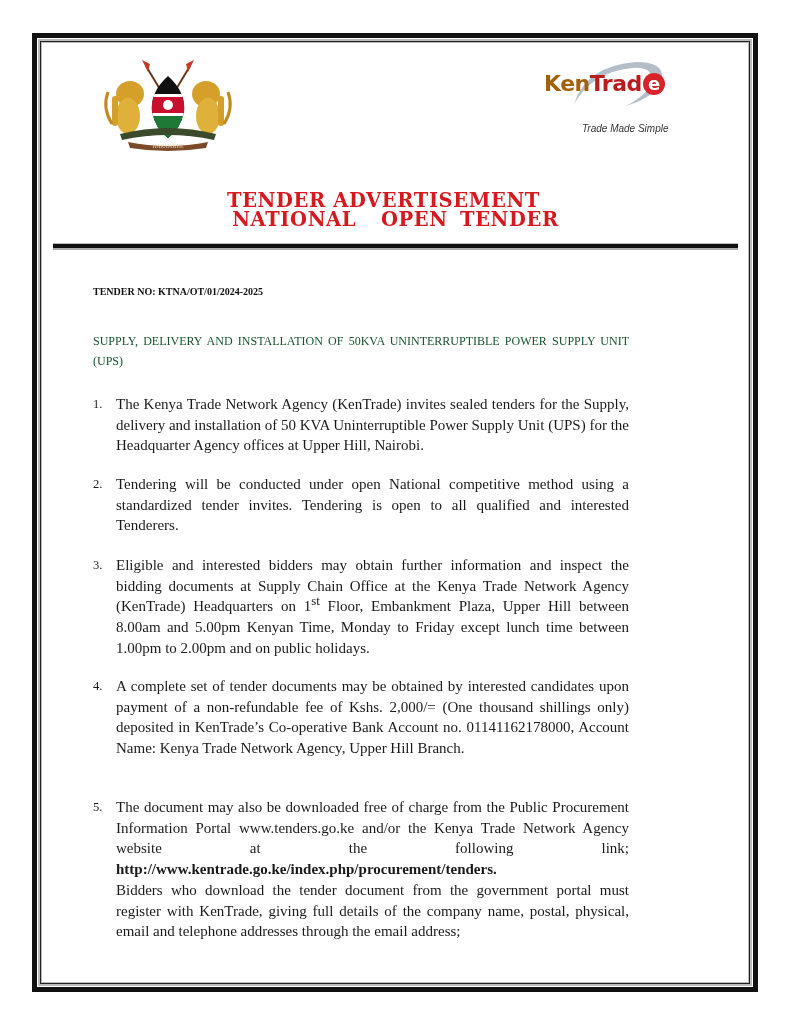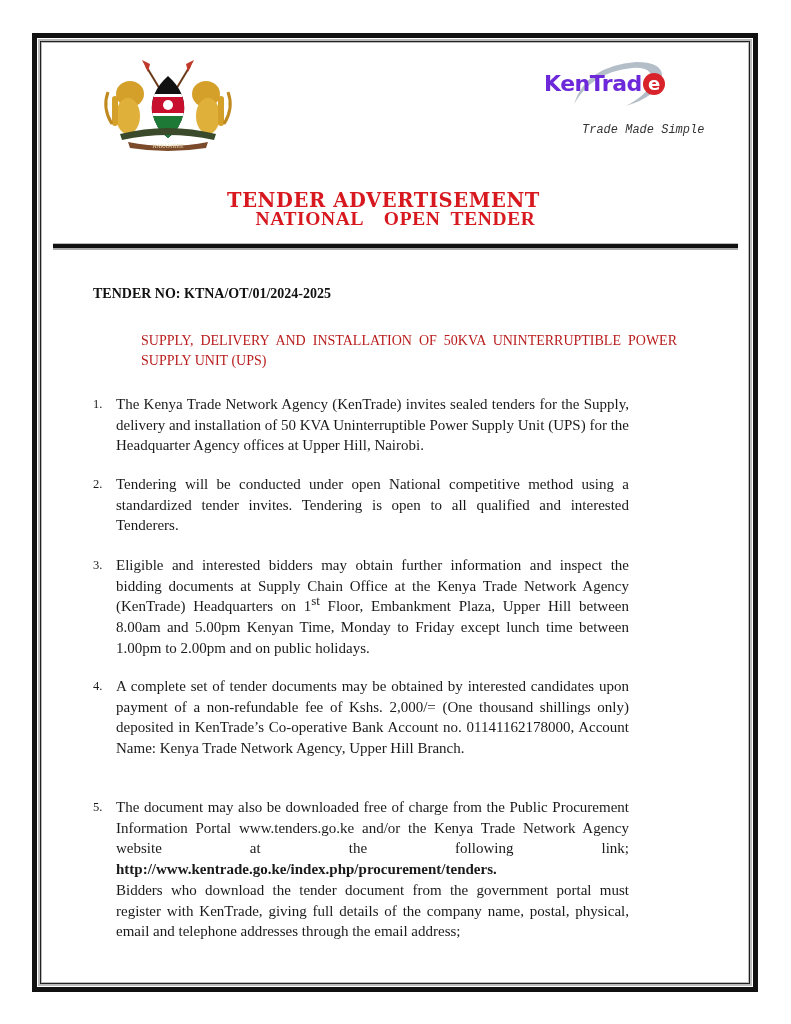--- a/index.html
+++ b/index.html
@@ -8,43 +8,43 @@
 
     .frame-outer { position: absolute; left: 32px; top: 33px; width: 726px; height: 959px;
       box-sizing: border-box; border: 5px solid #111; }
     .frame-inner { position: absolute; left: 40px; top: 41px; width: 710px; height: 943px;
       box-sizing: border-box; border: 1px solid #222; box-shadow: inset 0 0 0 1px #bbb, 0 0 0 2px #bbb; }
 
     .coat { position: absolute; left: 98px; top: 52px; width: 140px; height: 100px; }
     .kentrade-logo { position: absolute; left: 536px; top: 52px; width: 136px; height: 90px; }
     .kt-word { position: absolute; left: 8px; top: 19px; font-family: "DejaVu Sans", sans-serif;
       font-weight: bold; font-size: 22px; letter-spacing: -0.5px; white-space: nowrap; }
-    .kt-ken { color: #6d28d9; }
-    .kt-trad { color: #6d28d9; text-align: right; }
+    .kt-ken { color: #a16207; }
+    .kt-trad { color: #b91c1c; text-align: right; }
     .kt-e { display: inline-block; width: 22px; height: 22px; border-radius: 50%; background: #d9232a;
       color: #fff; text-align: center; line-height: 21px; font-size: 18px; margin-left: 1px; vertical-align: 1px; }
     .kt-swoosh { position: absolute; left: 30px; top: 4px; width: 100px; height: 60px; }
-    .kt-tag { position: absolute; left: 46px; top: 71px; font-family: Liberation Mono, monospace;
-      font-style: italic; font-size: 12px; color: #333; white-space: nowrap; }
+    .kt-tag { position: absolute; left: 46px; top: 71px; font-family: Liberation Sans, sans-serif;
+      font-style: italic; font-size: 10px; color: #333; white-space: nowrap; }
 
     .title { position: absolute; left: 0; width: 791px; text-align: center;
       font-family: "DejaVu Serif", "Liberation Serif", serif; font-weight: bold; color: #d7191f;
       font-size: 19.5px; letter-spacing: 0.6px; white-space: nowrap; }
     .title.l1 { top: 189px; left: -12px; }
     .title.l2 { top: 208px; left: 0px; word-spacing: 5px; }
 
     .sep { position: absolute; left: 53px; top: 244px; width: 685px; height: 4px; background: #111;
       box-shadow: 0 2px 0 0 #aaa, 0 -1px 0 0 #bbb; }
 
-    .tender-no { position: absolute; left: 93px; top: 286px; font-weight: bold; font-size: 14px;
+    .tender-no { position: absolute; left: 93px; top: 286px; font-weight: bold; font-size: 10px;
       font-family: "Liberation Serif", "DejaVu Serif", serif; color: #111; }
 
-    .subject { position: absolute; left: 93px; top: 331px; width: 536px; color: #b91c1c;
-      font-family: "Liberation Serif", "DejaVu Serif", serif; font-size: 14px; line-height: 20px;
-      text-align: justify; text-align-last: left; margin-left: 48px; }
+    .subject { position: absolute; left: 93px; top: 331px; width: 536px; color: #14532d;
+      font-family: "Liberation Serif", "DejaVu Serif", serif; font-size: 12px; line-height: 20px;
+      text-align: justify; text-align-last: left; }
 
     .item { position: absolute; left: 93px; width: 536px;
       font-family: "Liberation Serif", "DejaVu Serif", serif; font-size: 15px; line-height: 20.7px; color: #1a1a1a; }
     .item .num { position: absolute; left: 0; top: 0; font-size: 12.5px; }
     .item .txt { margin-left: 23px; text-align: justify; font-family: Liberation Serif, serif; }
     .item .txt b { font-weight: bold; margin-top: 12px; }
     .item sup { font-size: 13px; line-height: 0; }
   </style>
 </head>
 <body>
@@ -95,21 +95,21 @@
   <svg class="kt-swoosh" viewBox="0 0 100 60">
     <path d="M8 48 Q20 10 70 6 Q98 6 96 22 Q92 40 60 50 Q86 36 86 22 Q84 10 66 12 Q26 16 8 48Z" fill="#9aa8b6" opacity="0.75"></path>
   </svg>
   <div class="kt-word">
     <span class="kt-ken">Ken</span><span class="kt-trad">Trad</span><span class="kt-e">e</span>
   </div>
   <div class="kt-tag">Trade Made Simple</div>
 </div>
 
 <div class="title l1">TENDER ADVERTISEMENT</div>
-<div class="title l2" style="white-space:pre;font-family:Liberation Serif, serif;">NATIONAL  OPEN TENDER</div>
+<div class="title l2" style="white-space:pre;">NATIONAL  OPEN TENDER</div>
 
 <div class="sep"></div>
 
 <div class="tender-no">TENDER NO: KTNA/OT/01/2024-2025</div>
 <div class="subject">SUPPLY, DELIVERY AND INSTALLATION OF 50KVA UNINTERRUPTIBLE POWER SUPPLY UNIT (UPS)</div>
 
 <div class="item" style="top:394px;">
   <span class="num">1.</span>
   <div class="txt">The Kenya Trade Network Agency (KenTrade) invites sealed tenders for the Supply, delivery and installation of 50 KVA Uninterruptible Power Supply Unit (UPS) for the Headquarter Agency offices at Upper Hill, Nairobi.</div>
 </div>

